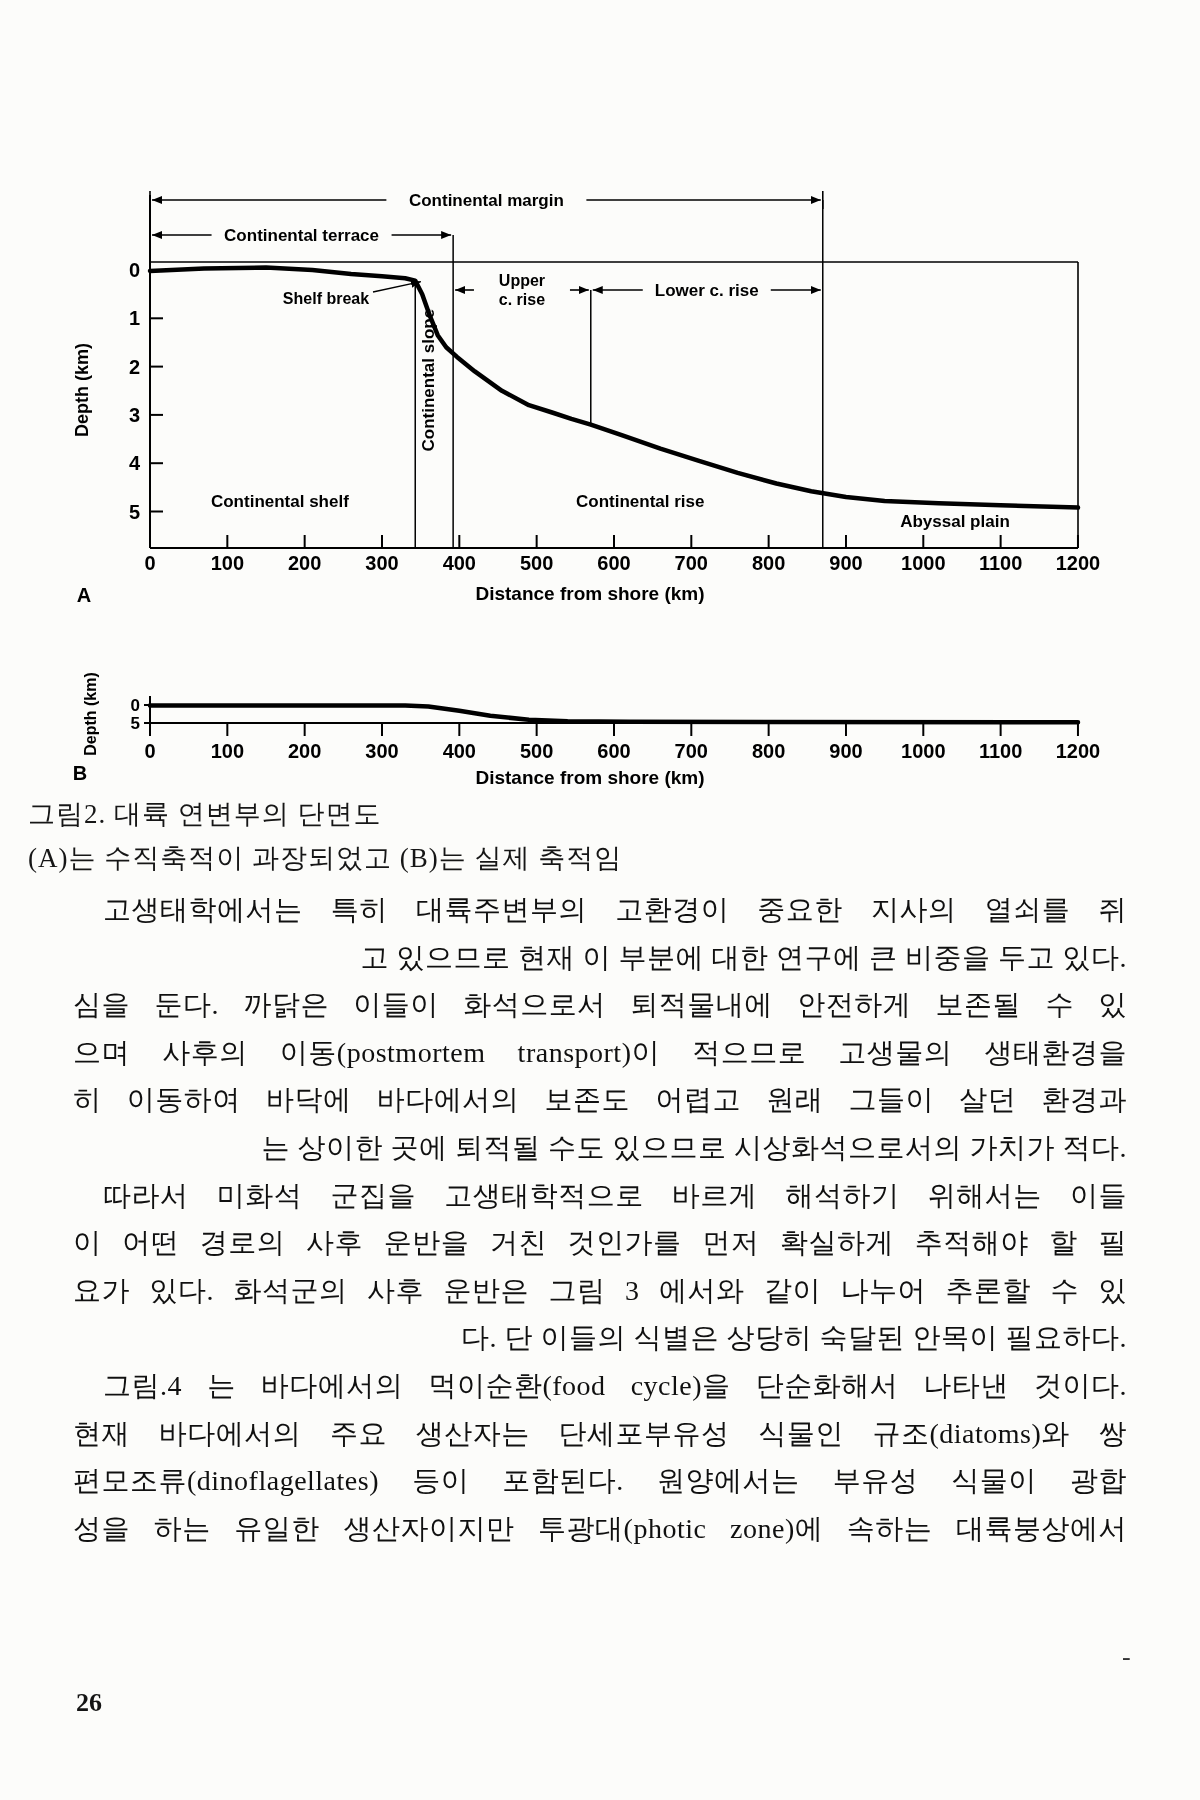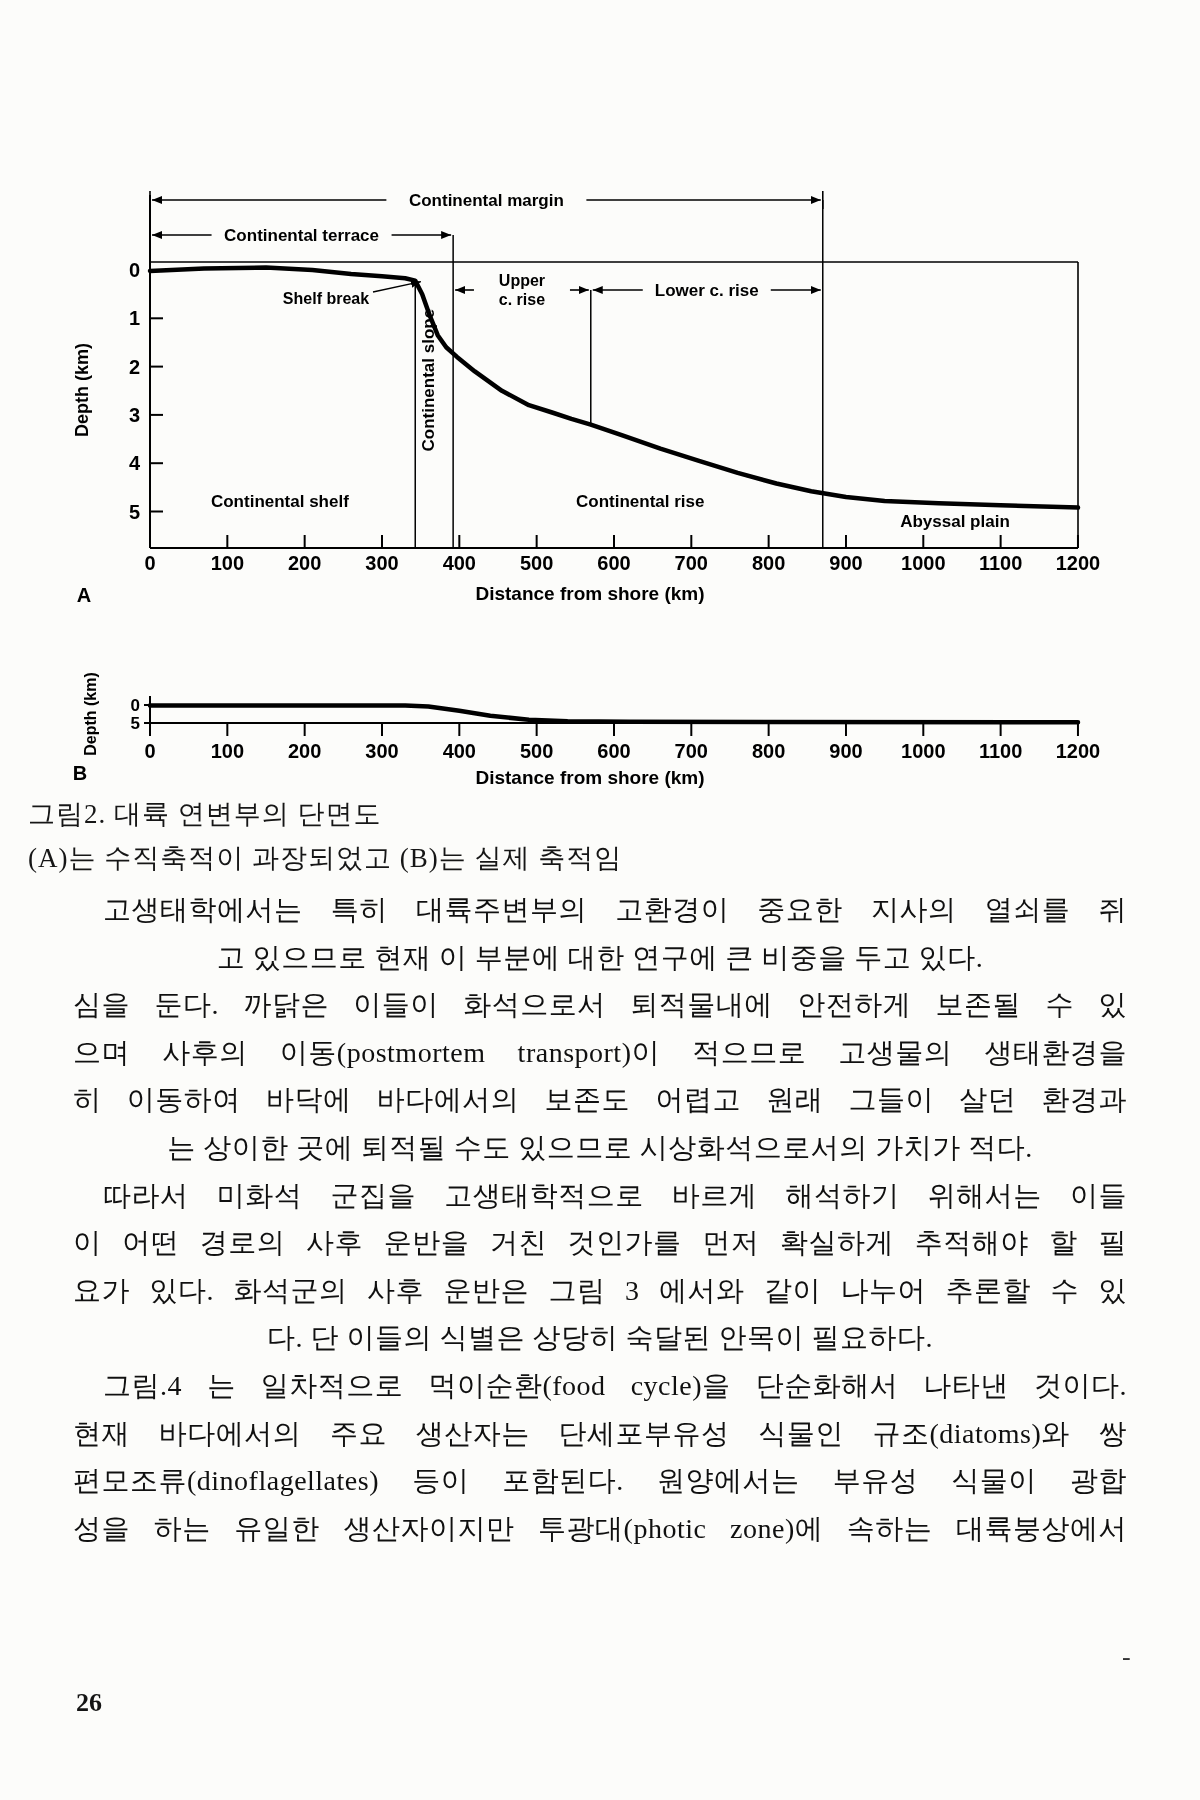--- a/index.html
+++ b/index.html
@@ -9,21 +9,21 @@
     font-family:"Liberation Serif","DejaVu Serif",serif;
   }
   .figure-wrap{position:absolute;left:60px;top:140px;width:1060px;height:660px;}
   svg text{font-family:"Liberation Sans","DejaVu Sans",sans-serif;fill:#000;}
   .caption{position:absolute;left:28px;width:1060px;text-align:left;
     font-size:27px;letter-spacing:1px;color:#161616;}
   .cap1{top:796px;}
   .cap2{top:840px;}
   .body-text{position:absolute;left:73px;top:878px;width:1054px;
     font-size:28px;line-height:47.6px;letter-spacing:.5px;color:#101010;margin-top:8px;}
-  .bl{text-align:center;}
+  .bl{text-align:right;}
   .bl.just{text-align:justify;text-align-last:justify;}
   .bl.ind{text-indent:30px;}
   .pageno{position:absolute;left:76px;top:1688px;font-size:26px;font-weight:600;}
   .stray{position:absolute;left:1122px;top:1642px;font-size:26px;color:#333;}
 </style>
 </head>
 <body>
 
 <div class="page">
 
@@ -155,21 +155,21 @@
       <div class="bl ind just">고생태학에서는 특히 대륙주변부의 고환경이 중요한 지사의 열쇠를 쥐</div>
       <div class="bl">고 있으므로 현재 이 부분에 대한 연구에 큰 비중을 두고 있다.</div>
       <div class="bl just">심을 둔다. 까닭은 이들이 화석으로서 퇴적물내에 안전하게 보존될 수 있</div>
       <div class="bl just">으며 사후의 이동(postmortem transport)이 적으므로 고생물의 생태환경을</div>
       <div class="bl just">히 이동하여 바닥에 바다에서의 보존도 어렵고 원래 그들이 살던 환경과</div>
       <div class="bl">는 상이한 곳에 퇴적될 수도 있으므로 시상화석으로서의 가치가 적다.</div>
       <div class="bl ind just">따라서 미화석 군집을 고생태학적으로 바르게 해석하기 위해서는 이들</div>
       <div class="bl just">이 어떤 경로의 사후 운반을 거친 것인가를 먼저 확실하게 추적해야 할 필</div>
       <div class="bl just">요가 있다. 화석군의 사후 운반은 그림 3 에서와 같이 나누어 추론할 수 있</div>
       <div class="bl">다. 단 이들의 식별은 상당히 숙달된 안목이 필요하다.</div>
-      <div class="bl ind just">그림.4 는 일차적으로 먹이순환(food cycle)을 단순화해서 나타낸 것이다.</div>
+      <div class="bl ind just">그림.4 는 바다에서의 먹이순환(food cycle)을 단순화해서 나타낸 것이다.</div>
       <div class="bl just">현재 바다에서의 주요 생산자는 단세포부유성 식물인 규조(diatoms)와  쌍</div>
       <div class="bl just">편모조류(dinoflagellates) 등이 포함된다. 원양에서는 부유성 식물이  광합</div>
       <div class="bl just">성을 하는 유일한 생산자이지만 투광대(photic zone)에 속하는 대륙붕상에서</div>
     </div>
 
   <div class="stray">-</div>
   <div class="pageno">26</div>
 </div>
 
 </body></html>

